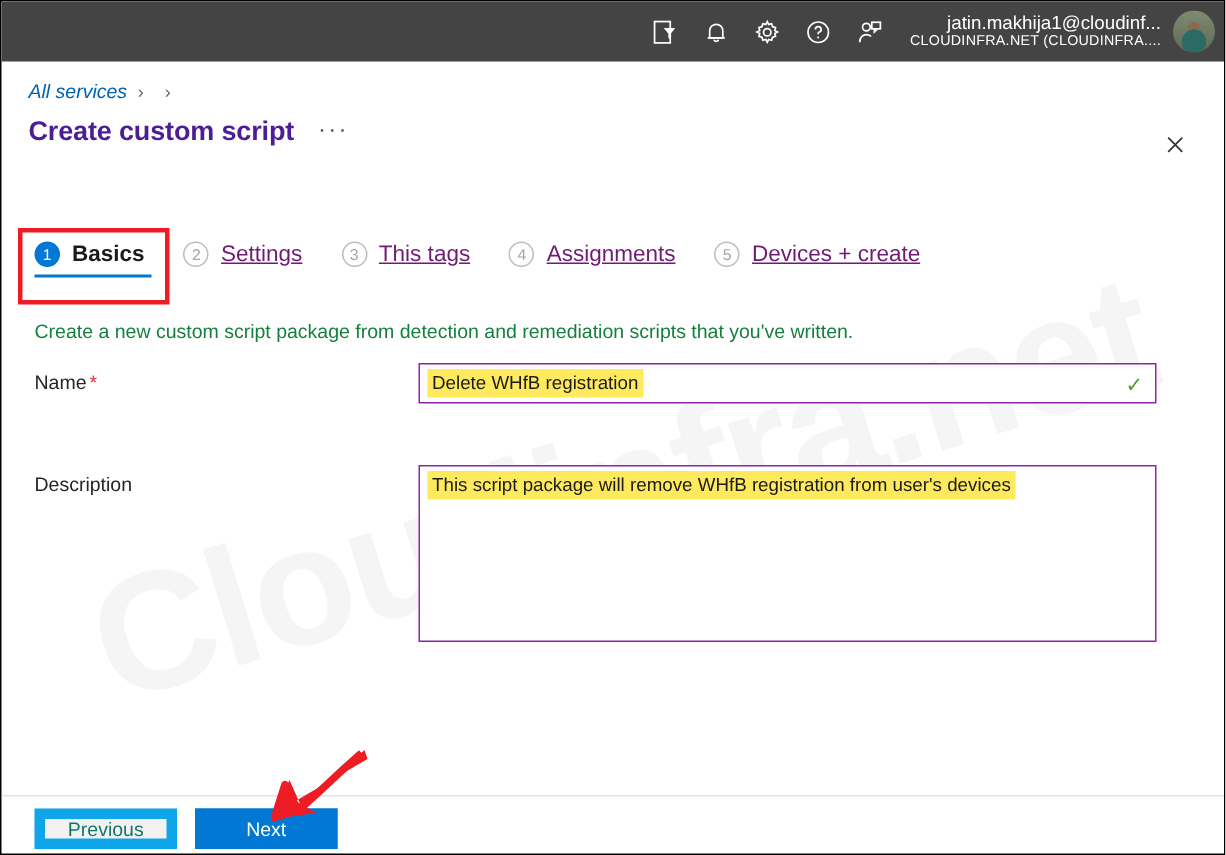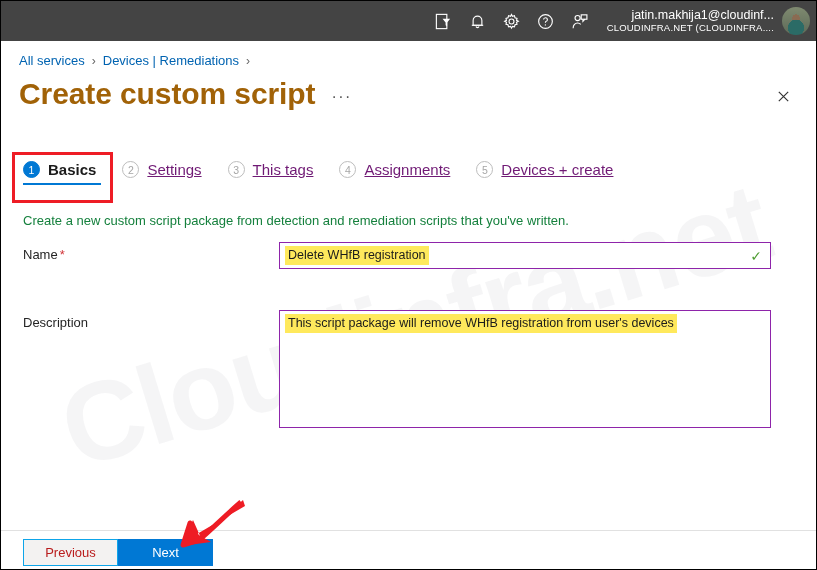--- a/index.html
+++ b/index.html
@@ -70,36 +70,37 @@
   
   #breadcrumb {
     position: absolute; left: 18px; top: 52px;
     display: flex; align-items: center;
     font-size: 13px;
   }
   #breadcrumb a {
     color: #0063b1;
     text-decoration: none;
     cursor: pointer;
+    font-style: italic;
   }
   #breadcrumb .sep {
     color: #666666;
     margin: 0 7px;
     font-size: 12px;
   }
 
   
   #title-row {
     position: absolute; left: 18px; top: 76px;
     display: flex; align-items: baseline;
   }
   #page-title {
-    font-size: 30px;
+    font-size: 18px;
     font-weight: 600;
-    color: #a16207;
+    color: #4c1d95;
     letter-spacing: -.1px;
   }
   #title-ellipsis {
     margin-left: 16px;
     color: #555555;
     font-size: 16px;
     letter-spacing: 1.5px;
     cursor: pointer;
     position: relative; top: -2px;
   }
@@ -238,28 +239,28 @@
   .btn {
     height: 27px;
     min-width: 95px;
     display: flex; align-items: center; justify-content: center;
     font-size: 13px;
     cursor: pointer;
     padding: 0 14px;
   }
   #previous-button {
     background: #f3f2f1;
-    border: 1px solid #0ea5e9;
-    color: #b91c1c;
+    border: 7px solid #0ea5e9;
+    color: #0f766e;
   }
   #next-button {
     background: #0078d4;
     border: 1px solid #0078d4;
     color: #ffffff;
-    margin-left: 0;
+    margin-left: 12px;
   }
 
   
   #red-arrow {
     position: absolute;
     left: 176px; top: 497px;
     width: 70px; height: 58px;
     pointer-events: none;
   }
 
@@ -339,21 +340,20 @@
         <div id="user-email">jatin.makhija1@cloudinf...</div>
         <div id="user-tenant">CLOUDINFRA.NET (CLOUDINFRA....</div>
       </div>
       <div id="avatar"></div>
     </div>
   </div>
 
   <div id="breadcrumb">
     <a>All services</a>
     <span class="sep">›</span>
-    <a>Devices | Remediations</a>
     <span class="sep">›</span>
   </div>
 
   <div id="title-row">
     <div id="page-title">Create custom script</div>
     <div id="title-ellipsis">···</div>
   </div>
 
   <div id="close-btn">
     <svg width="15" height="15" viewBox="0 0 16 16" stroke="#333333" stroke-width="1.25" fill="none">

